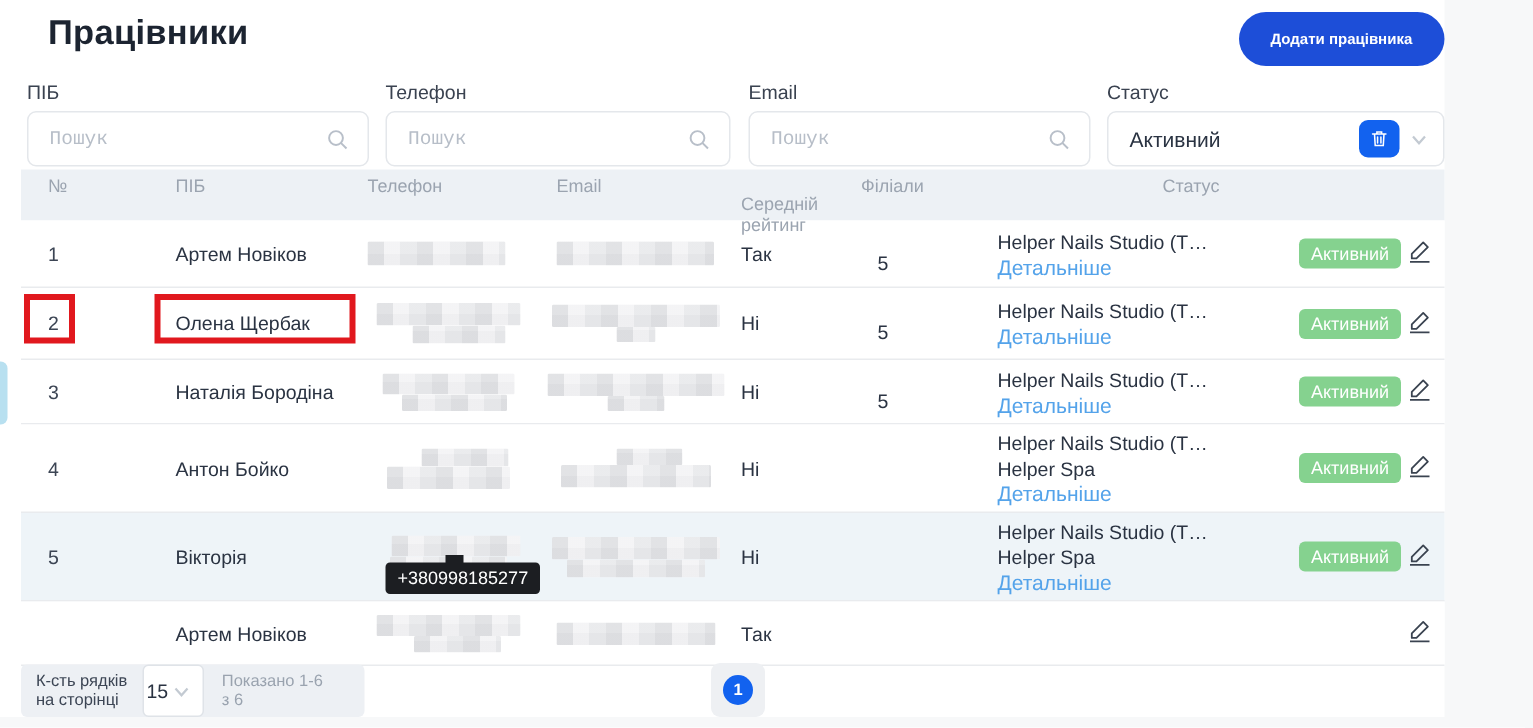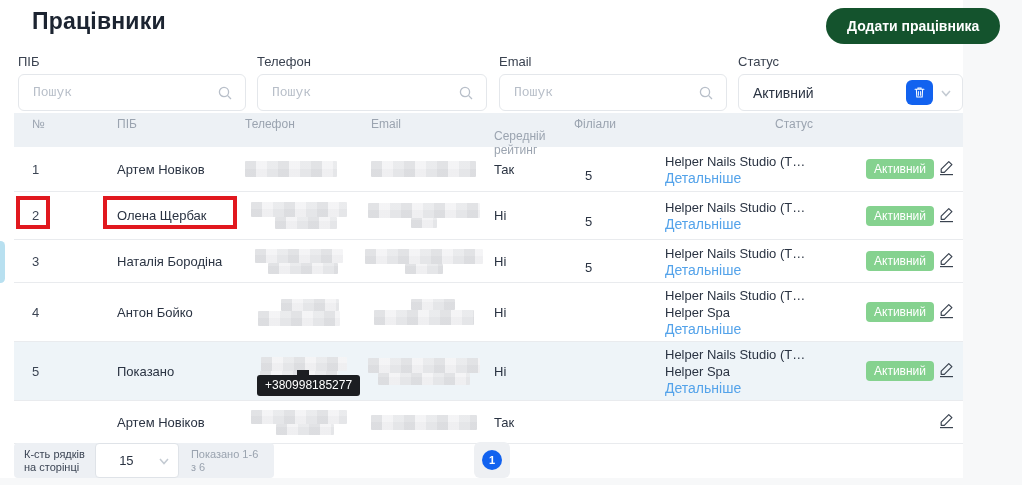--- a/index.html
+++ b/index.html
@@ -4,21 +4,21 @@
 <style>
   * { margin:0; padding:0; box-sizing:border-box; }
   html,body { width:1022px; height:485px; }
   body { font-family:"Liberation Sans", sans-serif; background:#f7f8f9; }
   #page { position:relative; width:1022px; height:485px; overflow:hidden; }
   .main-panel { position:absolute; left:0; top:0; width:963px; height:478px; background:#ffffff; }
   .sidebar-sliver { position:absolute; left:-4px; top:241px; width:9px; height:42px; background:#b8e0f0; border-radius:5px; z-index:6; }
 
   
   .page-title { position:absolute; left:32px; top:8px; font-size:23px; font-weight:700; color:#1c2431; letter-spacing:.2px; }
-  .add-btn { position:absolute; left:826px; top:8px; height:36px; padding:0 21px; background:#14532d; border:none; border-radius:18px; color:#fff; font-size:14px; font-weight:700; font-family:"Liberation Sans",sans-serif; cursor:pointer; }
+  .add-btn { position:absolute; left:826px; top:8px; height:36px; padding:0 21px; background:#1d4ed8; border:none; border-radius:18px; color:#fff; font-size:10px; font-weight:700; font-family:"Liberation Sans",sans-serif; cursor:pointer; }
 
   
   .filter { position:absolute; top:54px; }
   .filter-label { font-size:13px; color:#3a4250; display:block; margin-bottom:5px; }
   .filter-input { position:relative; background:#fff; border:1px solid #e4e7eb; border-radius:6px; height:37px; display:flex; align-items:center; }
   .filter-input input { border:none; outline:none; background:transparent; flex:1; padding:0 8px 0 14px; font-size:13px; color:#8b5cf6; font-family:Liberation Mono, monospace; }
   .filter-input input::placeholder { color:#b7bec8; }
   .search-ic { width:16px; height:16px; margin-right:12px; flex:none; }
   .select-box { position:relative; background:#fff; border:1px solid #e4e7eb; border-radius:6px; height:37px; display:flex; align-items:center; }
   .select-value { flex:1; padding-left:14px; font-size:14px; color:#2a3342; }
@@ -47,23 +47,23 @@
       repeating-linear-gradient(0deg, #ececee 0 8px, #f7f7f8 8px 16px);
     border-radius:1px; }
   .pixcol { display:flex; flex-direction:column; gap:0; }
 
   
   .red-box { position:absolute; border:4px solid #e1181e; z-index:9; pointer-events:none; }
   .tooltip { position:absolute; left:257px; top:375px; background:#1c1e22; color:#fff; font-size:12px; padding:3px 8px 4px; border-radius:3px; z-index:10; white-space:nowrap; }
   .tooltip::before { content:""; position:absolute; top:-5px; left:40px; width:12px; height:6px; background:#1c1e22; }
 
   
-  .footer-group { position:absolute; left:14px; top:443px; height:35px; background:#edf0f4; border-radius:4px; display:flex; align-items:center; padding:0 16px 0 10px; }
+  .footer-group { position:absolute; left:14px; top:443px; height:35px; background:#edf0f4; border-radius:4px; display:flex; align-items:center; padding:0 28px 0 10px; }
   .fg-label { font-size:11px; color:#3c4554; line-height:13px; margin-right:10px; }
-  .rows-select { width:84px; height:35px; background:#fff; border:1px solid #dfe3e8; border-radius:4px; display:flex; align-items:center; cursor:pointer; }
+  .rows-select { width:41px; height:35px; background:#fff; border:1px solid #dfe3e8; border-radius:4px; display:flex; align-items:center; cursor:pointer; }
   .rows-select .val { flex:1; text-align:center; font-size:13px; color:#2a3342; }
   .fg-shown { font-size:11px; color:#9aa3af; line-height:13px; margin-left:12px; }
   .pagination { position:absolute; left:474px; top:442px; width:36px; height:36px; background:#eef0f3; border-radius:6px; display:flex; align-items:center; justify-content:center; }
   .page-dot { width:20px; height:20px; background:#1262ef; border-radius:50%; color:#fff; font-size:11px; font-weight:700; display:flex; align-items:center; justify-content:center; cursor:pointer; }
 </style>
 </head>
 <body>
 
 <div id="page">
   <div class="main-panel"></div>
@@ -270,21 +270,21 @@
               <line x1="2" y1="15.6" x2="15" y2="15.6" stroke="#3a4350" stroke-width="1.2"></line>
             </svg></button>
         </div>
     </div>
 
     <div class="trow hl" style="min-height:56px;">
       <div class="cell c-no">
           <span>5</span>
         </div>
       <div class="cell c-name">
-          <span>Показано</span>
+          <span>Вікторія</span>
         </div>
       <div class="cell c-phone pixcol" style="justify-content:center;">
           <div class="pix" style="width:86px;height:14px;margin-left:10px;"></div>
           <div class="pix" style="width:78px;height:14px;"></div>
         </div>
       <div class="cell c-email pixcol" style="justify-content:center;">
           <div class="pix" style="width:112px;height:15px;"></div>
           <div class="pix" style="width:92px;height:12px;"></div>
         </div>
       <div class="cell c-access">

